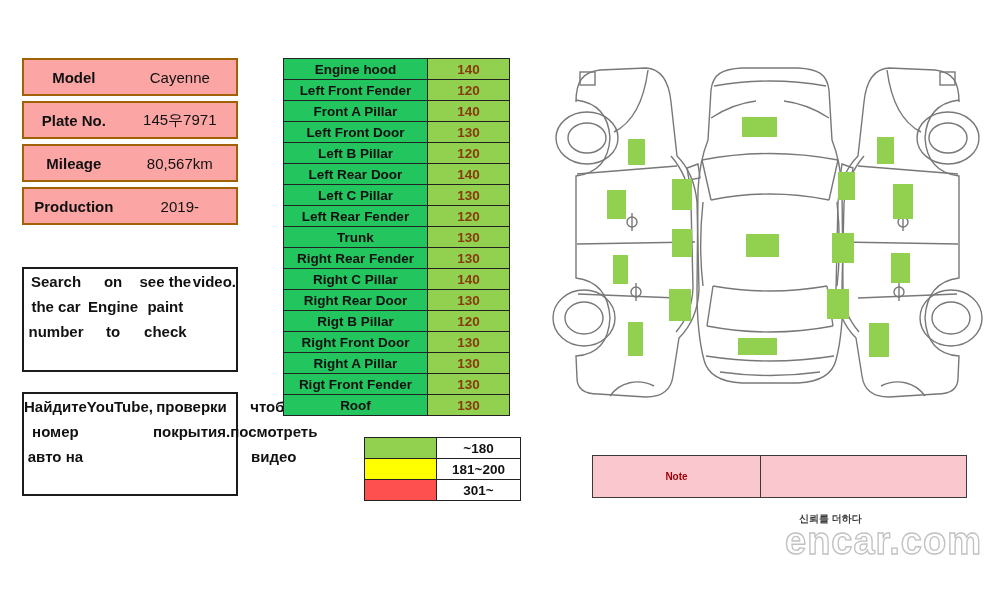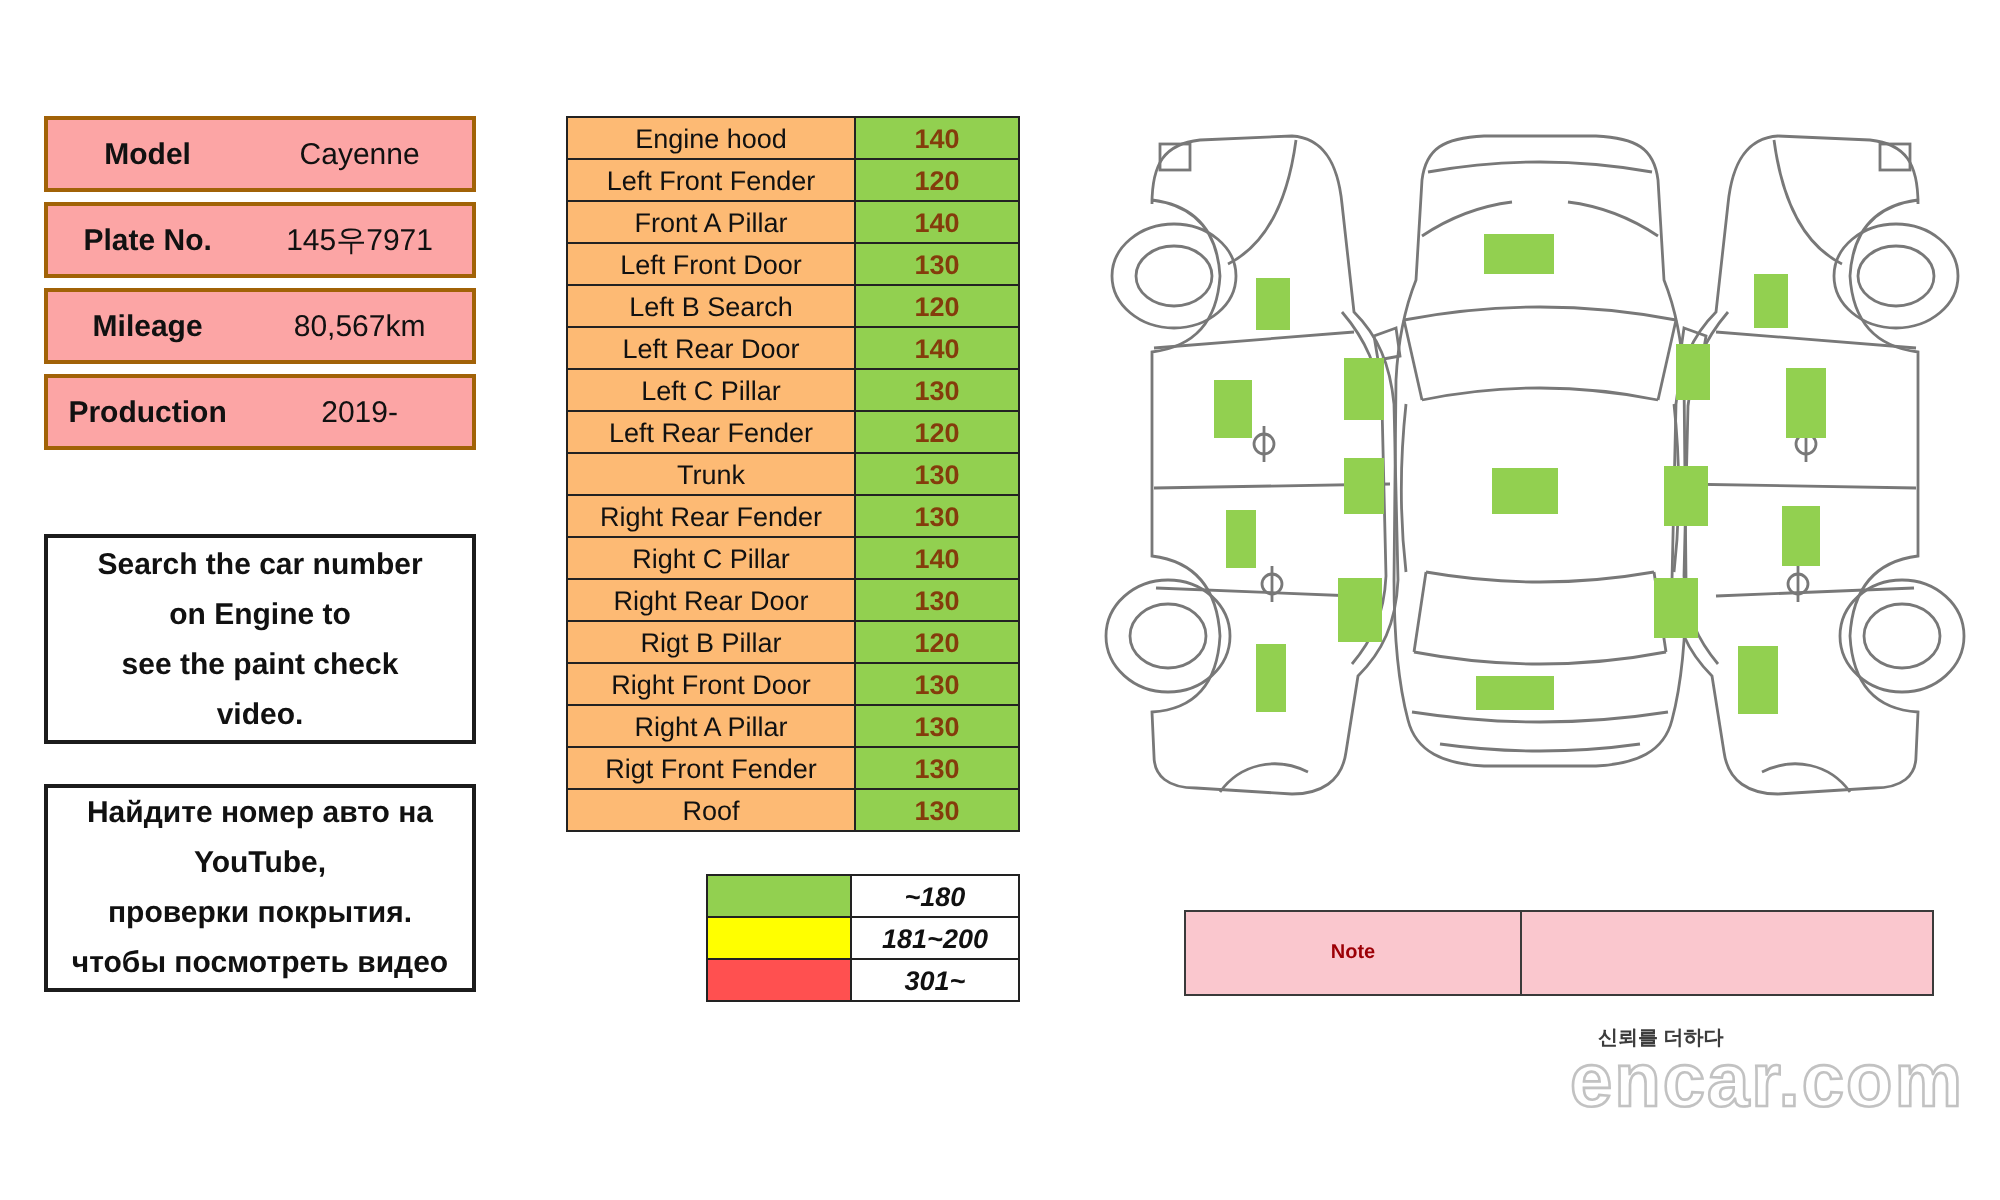--- a/index.html
+++ b/index.html
@@ -5,30 +5,30 @@
   html,body{margin:0;padding:0;background:#ffffff;}
   #stage{position:relative;width:1000px;height:600px;background:#fff;overflow:hidden;
          font-family:"Liberation Sans","DejaVu Sans",sans-serif;color:#111;}
   
   .irow{position:absolute;left:22px;width:216px;height:38px;border:2px solid #a16207;
         display:flex;align-items:center;box-sizing:border-box;background:#fca5a5;}
   .ilabel{width:47%;text-align:center;font-size:15px;font-weight:bold;}
   .ivalue{width:53%;text-align:center;font-size:15px;font-weight:normal;}
   
   .msgbox{position:absolute;left:22px;width:216px;border:2px solid #1c1c1c;box-sizing:border-box;
-          display:flex;flex-direction:column;justify-content:center;text-align:center;
+          display:flex;flex-direction:row;text-align:center;
           font-size:15px;font-weight:bold;line-height:25px;background:#fff;}
   
   .prow{position:absolute;left:283px;width:227px;height:22px;display:flex;box-sizing:border-box;}
-  .pname{width:145px;height:22px;border:1.2px solid #222;box-sizing:border-box;background:#fdba74;
-         display:flex;align-items:center;justify-content:center;font-size:13.5px;font-weight:400;}
+  .pname{width:145px;height:22px;border:1.2px solid #222;box-sizing:border-box;background:#22c55e;
+         display:flex;align-items:center;justify-content:center;font-size:13.5px;font-weight:700;}
   .pval{width:82px;height:22px;border:1.2px solid #222;border-left:none;box-sizing:border-box;
         display:flex;align-items:center;justify-content:center;font-size:13.5px;font-weight:600;color:#843C0C;}
   
-  .lrow{position:absolute;left:353px;width:183px;height:22px;display:flex;box-sizing:border-box;font-style:italic;}
+  .lrow{position:absolute;left:364px;width:183px;height:22px;display:flex;box-sizing:border-box;}
   .lswatch{width:73px;height:22px;border:1.2px solid #222;box-sizing:border-box;}
   .llabel{width:84px;height:22px;border:1.2px solid #222;border-left:none;box-sizing:border-box;background:#fff;
           display:flex;align-items:center;justify-content:center;font-size:13.5px;font-weight:600;color:#111;}
   
   #note-box{position:absolute;left:592px;top:455px;width:375px;height:43px;border:1.6px solid #3a3a3a;
             box-sizing:border-box;display:flex;}
   #note-label-cell{width:168px;border-right:1.6px solid #3a3a3a;box-sizing:border-box;
                    display:flex;align-items:center;justify-content:center;
                    font-size:10px;font-weight:bold;color:#9C0006;}
   #note-value-cell{flex:1;}
@@ -84,21 +84,21 @@
     </div>
   <div class="prow" style="top:100px">
       <div class="pname">Front A Pillar</div>
       <div class="pval" style="background: rgb(146, 208, 80);">140</div>
     </div>
   <div class="prow" style="top:121px">
       <div class="pname">Left Front Door</div>
       <div class="pval" style="background: rgb(146, 208, 80);">130</div>
     </div>
   <div class="prow" style="top:142px">
-      <div class="pname">Left B Search</div>
+      <div class="pname">Left B Pillar</div>
       <div class="pval" style="background: rgb(146, 208, 80);">120</div>
     </div>
   <div class="prow" style="top:163px">
       <div class="pname">Left Rear Door</div>
       <div class="pval" style="background: rgb(146, 208, 80);">140</div>
     </div>
   <div class="prow" style="top:184px">
       <div class="pname">Left C Pillar</div>
       <div class="pval" style="background: rgb(146, 208, 80);">130</div>
     </div>

